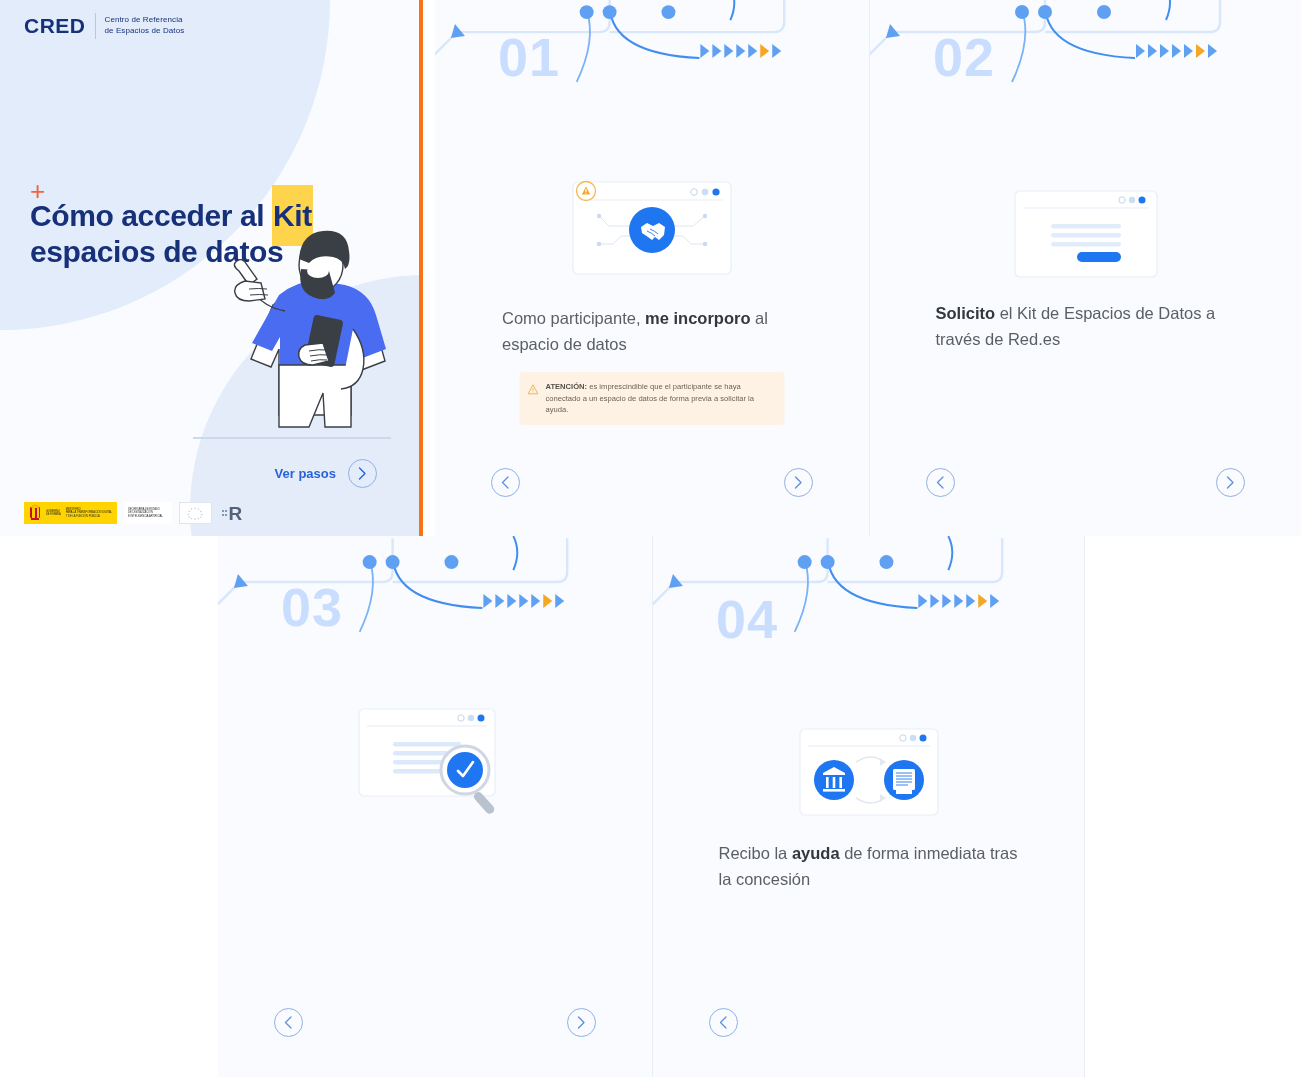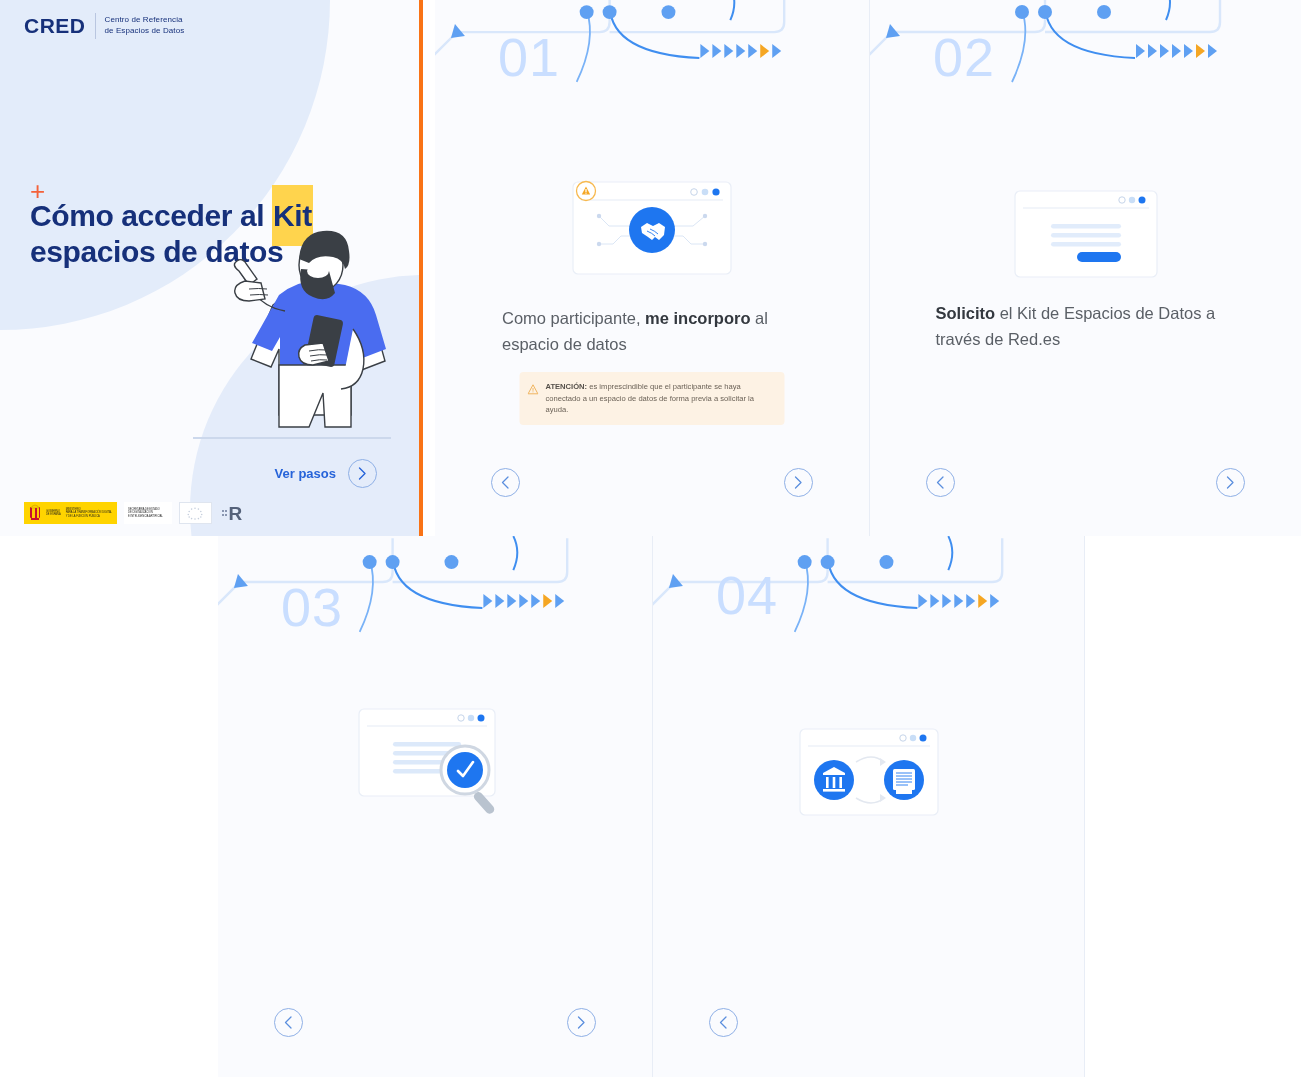--- a/index.html
+++ b/index.html
@@ -87,21 +87,21 @@
   .card {
     position:absolute; background:#fafbfe; overflow:hidden;
     border-right:1px solid #e8edf6;
   }
   .card-r1 { top:0; height:536px; }
   .card-r2 { top:536px; height:541px; }
 
   .deco { position:absolute; left:0; top:0; width:100%; height:130px; pointer-events:none; }
   .step-num {
     position:absolute; left:63px; top:30px;
-    font-size:54px; font-weight:normal; color:#c9deff; letter-spacing:1px; line-height:1;
+    font-size:54px; font-weight:bold; color:#c9deff; letter-spacing:1px; line-height:1;
   }
 
   .card-illus { position:absolute; left:50%; transform:translateX(-50%); }
   .card-caption {
     position:absolute; left:50%; transform:translateX(-50%);
     width:300px; text-align:left;
     font-size:16.5px; line-height:1.6; color:#5a5f66;
   }
   .card-caption b { color:#33383f; font-weight:bold; }
 
@@ -430,21 +430,21 @@
       <g>
         <path d="M266 58 L275 65 L266 72 Z" fill="#5fa0f2"></path>
         <path d="M278 58 L287 65 L278 72 Z" fill="#5fa0f2"></path>
         <path d="M290 58 L299 65 L290 72 Z" fill="#5fa0f2"></path>
         <path d="M302 58 L311 65 L302 72 Z" fill="#5fa0f2"></path>
         <path d="M314 58 L323 65 L314 72 Z" fill="#5fa0f2"></path>
         <path d="M326 58 L335 65 L326 72 Z" fill="#f5a623"></path>
         <path d="M338 58 L347 65 L338 72 Z" fill="#5fa0f2"></path>
       </g>
     </svg>
-    <div class="step-num" style="top:32px;">04</div>
+    <div class="step-num" style="top:56px;">04</div>
 
     <svg class="card-illus" style="top:190px; width:146px; height:92px;" viewBox="0 0 146 92">
       <rect x="4" y="3" width="138" height="86" rx="5" fill="#ffffff" stroke="#e9eef7" stroke-width="1.2"></rect>
       <line x1="12" y1="20" x2="134" y2="20" stroke="#eef2f9" stroke-width="1.4"></line>
       <circle cx="107" cy="12" r="3.2" fill="#ffffff" stroke="#c6d5ea" stroke-width="1"></circle>
       <circle cx="117" cy="12" r="3.2" fill="#c9def7"></circle>
       <circle cx="127" cy="12" r="3.5" fill="#1e76f0"></circle>
       <g fill="none" stroke="#e3e8f0" stroke-width="1.6">
         <path d="M60 36 q16 -10 28 0"></path>
         <path d="M60 72 q16 10 28 0"></path>
@@ -466,20 +466,23 @@
       </g>
       <g stroke="#1e76f0" stroke-width="0.9">
         <line x1="100" y1="47" x2="116" y2="47"></line>
         <line x1="100" y1="50" x2="116" y2="50"></line>
         <line x1="100" y1="53" x2="116" y2="53"></line>
         <line x1="100" y1="56" x2="116" y2="56"></line>
         <line x1="100" y1="59" x2="112" y2="59"></line>
       </g>
     </svg>
 
+    <div class="card-caption" style="top:840px; top:304px;">
+      <span>Recibo la </span><b>ayuda</b><span> de forma inmediata tras la concesión</span>
+    </div>
 
     <span class="circ-btn nav-prev" style="top:472px;">
       <svg width="9" height="13" viewBox="0 0 9 13">
           <path d="M7 1 L1.5 6.5 L7 12" fill="none" stroke="#5b8ede" stroke-width="1.3" stroke-linecap="round" stroke-linejoin="round"></path>
         </svg>
     </span>
   </div>
 
 </div>
 

